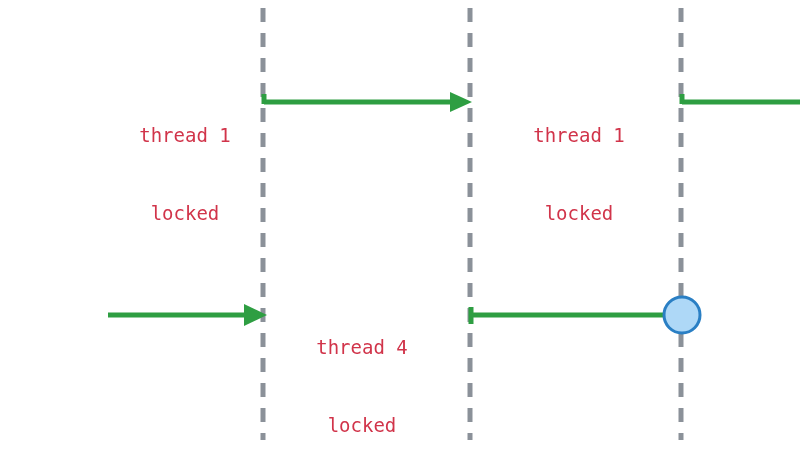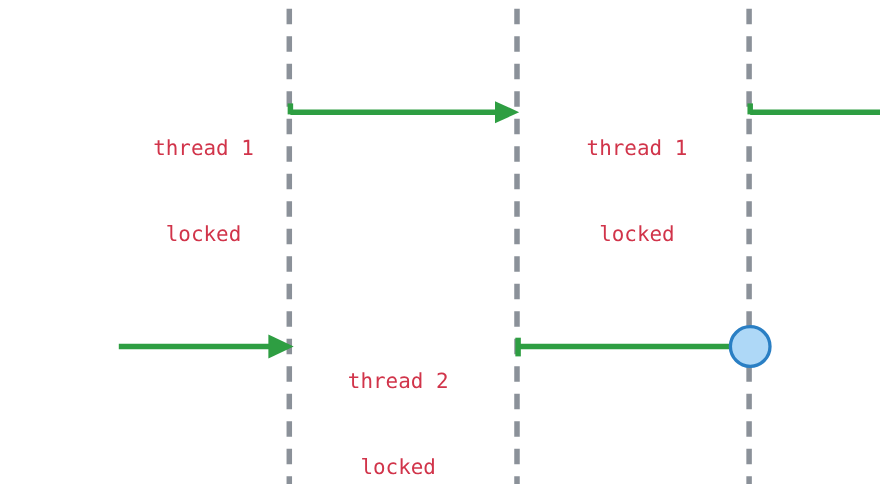--- a/index.html
+++ b/index.html
@@ -86,18 +86,18 @@
     <span class="lbl-line">thread 1</span>
     <span class="lbl-line">locked</span>
   </div>
 
   <div class="lane-label" style="left:527px; top:70px; width:104px;">
     <span class="lbl-line">thread 1</span>
     <span class="lbl-line">locked</span>
   </div>
 
   <div class="lane-label" style="left:310px; top:282px; width:104px;">
-    <span class="lbl-line">thread 2</span>
+    <span class="lbl-line">thread 4</span>
     <span class="lbl-line">locked</span>
   </div>
 
 
 </div>
 
 </body></html>

